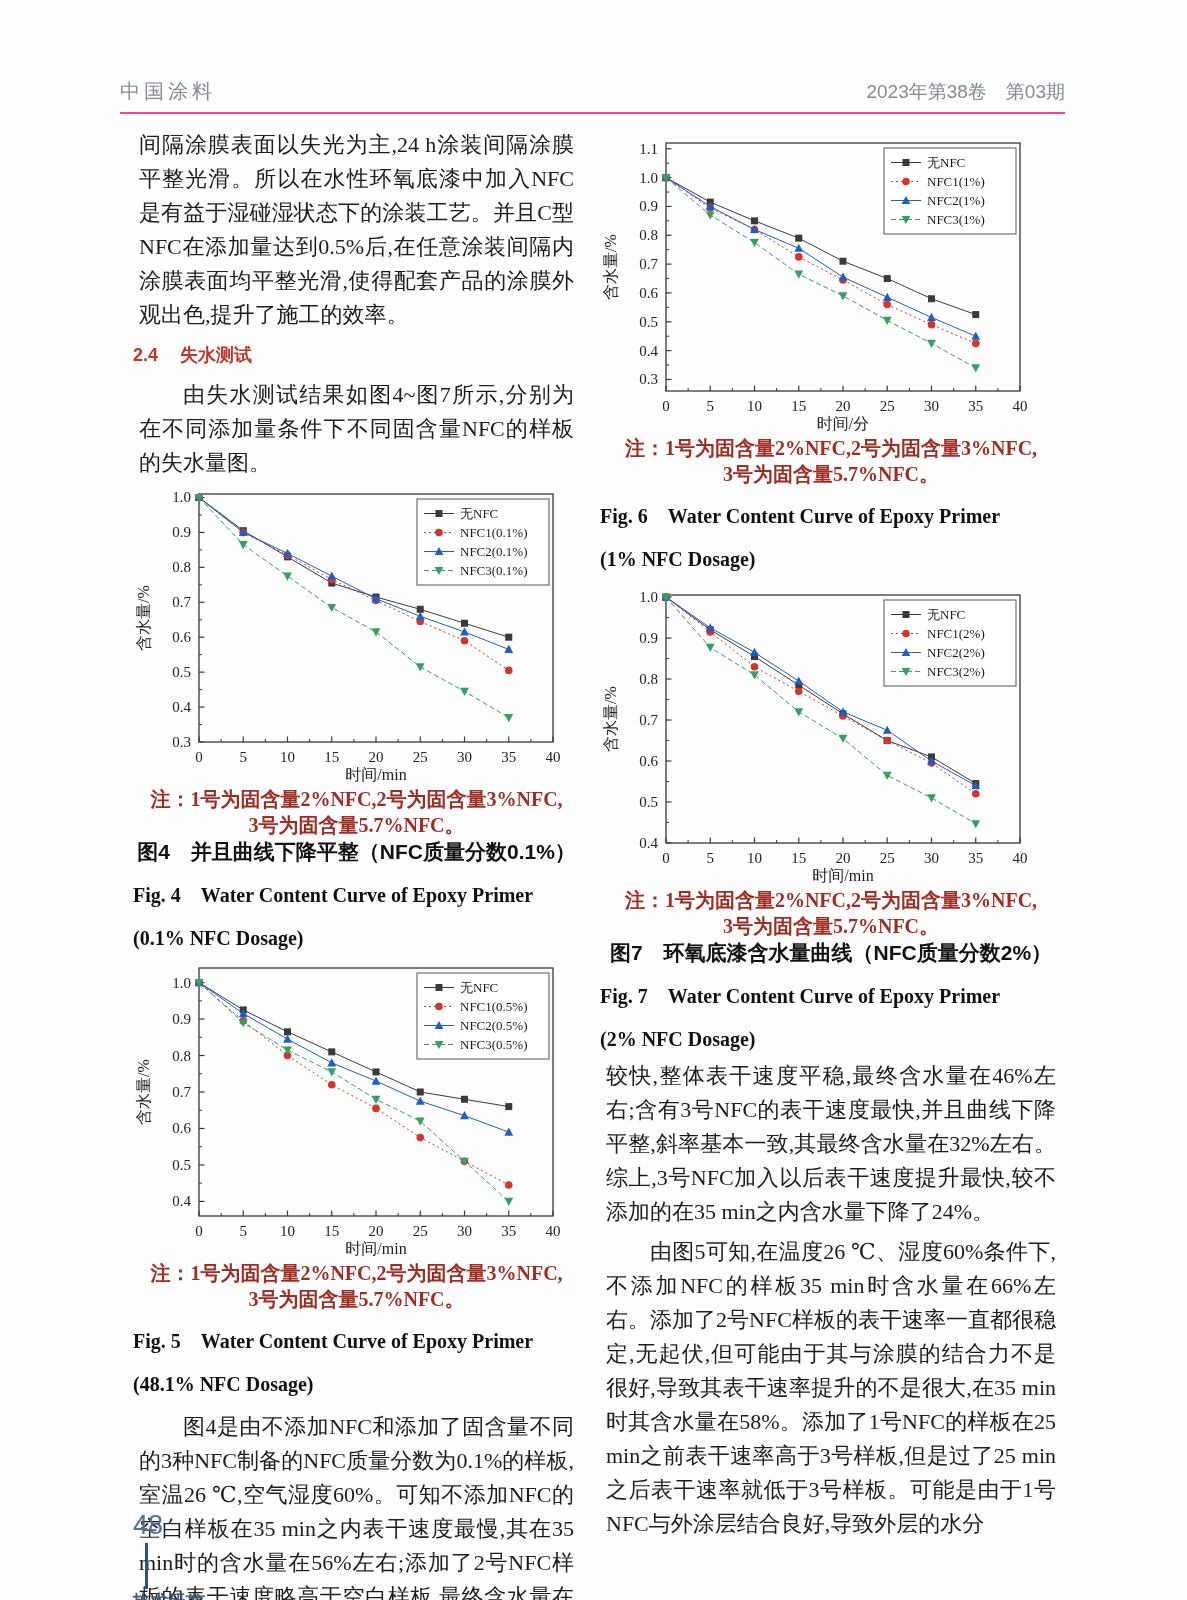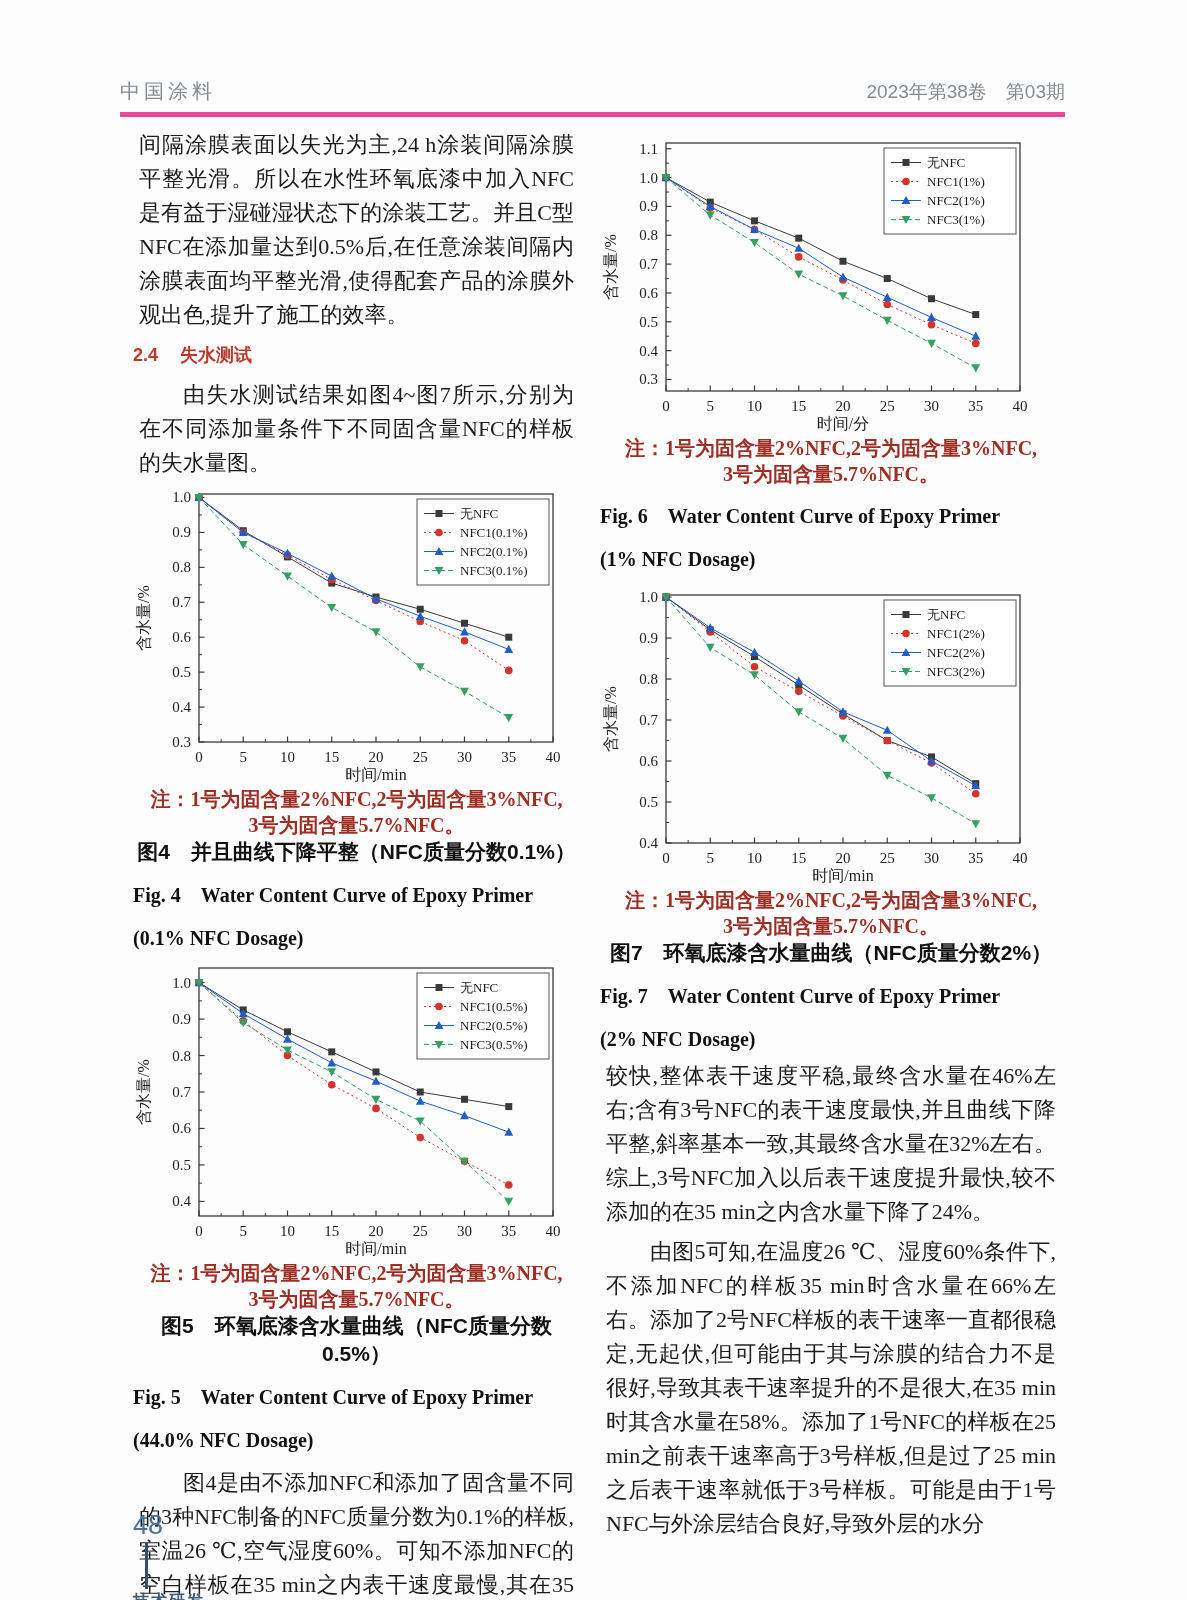--- a/index.html
+++ b/index.html
@@ -4,21 +4,21 @@
 <style>
   html,body{margin:0;padding:0;background:#ffffff;}
   .page{
     position:relative;width:1187px;height:1600px;background:#fdfdfd;overflow:hidden;
     font-family:"Liberation Serif","DejaVu Serif",serif;color:#1c1c1c;
   }
   
   .header{
     position:absolute;left:120px;top:78px;width:945px;
     display:flex;justify-content:space-between;align-items:flex-end;
-    padding-bottom:7px;border-bottom:5px solid #ec4899;
+    padding-bottom:7px;border-bottom:2px solid #ec4899;
     font-family:"Liberation Sans","DejaVu Sans",sans-serif;
   }
   .header .jname{font-size:20px;color:#848b93;letter-spacing:4px;}
   .header .issue{font-size:19px;color:#848b93;}
   
   .col{position:absolute;top:122px;}
   .col-left{left:133px;width:447px;}
   .col-right{left:600px;top:135px;width:462px;}
   p.body{
     margin:6px;font-size:22px;line-height:34px;text-align:justify;
@@ -284,23 +284,22 @@
             <polygon points="306,60.9 310.4,69.1 301.6,69.1" fill="#1f5ec4"></polygon>
             <text x="327" y="70" font-size="13" fill="#1a1a1a" font-family="Liberation Serif, serif">NFC2(0.5%)</text>
             <line x1="291" y1="84.5" x2="321" y2="84.5" stroke="#34a063" stroke-width="1" stroke-dasharray="5 3"></line>
             <polygon points="306,89.1 310.4,80.9 301.6,80.9" fill="#34a063"></polygon>
             <text x="327" y="89" font-size="13" fill="#1a1a1a" font-family="Liberation Serif, serif">NFC3(0.5%)</text>
           </svg></div>
       <div class="fig-note">
         <span>注：1号为固含量2%NFC,2号为固含量3%NFC,</span><br>
         <span>3号为固含量5.7%NFC。</span>
       </div>
-      <div class="cap-cn">图5　环氧底漆含水量曲线（NFC质量分数0.5%）</div>
       <div class="cap-en">Fig. 5　Water Content Curve of Epoxy Primer</div>
-      <div class="cap-en">(44.0% NFC Dosage)</div>
+      <div class="cap-en">(48.1% NFC Dosage)</div>
     </figure>
 
     <p class="body indent" style="margin-top:12px">图4是由不添加NFC和添加了固含量不同的3种NFC制备的NFC质量分数为0.1%的样板,室温26 ℃,空气湿度60%。可知不添加NFC的空白样板在35 min之内表干速度最慢,其在35 min时的含水量在56%左右;添加了2号NFC样板的表干速度略高于空白样板,最终含水量在53%左右;添加了1号NFC的表干速度</p>
   </div>
 
   <div class="col col-right">
     <figure class="figure">
       <div class="chart"><svg width="440" height="300" viewBox="0 0 440 300" xmlns="http://www.w3.org/2000/svg">
             <rect x="66" y="8" width="354" height="248" fill="none" stroke="#3a3a3a" stroke-width="1.3"></rect>
             <line x1="66" y1="256" x2="66" y2="250.5" stroke="#3a3a3a" stroke-width="1.2"></line>

